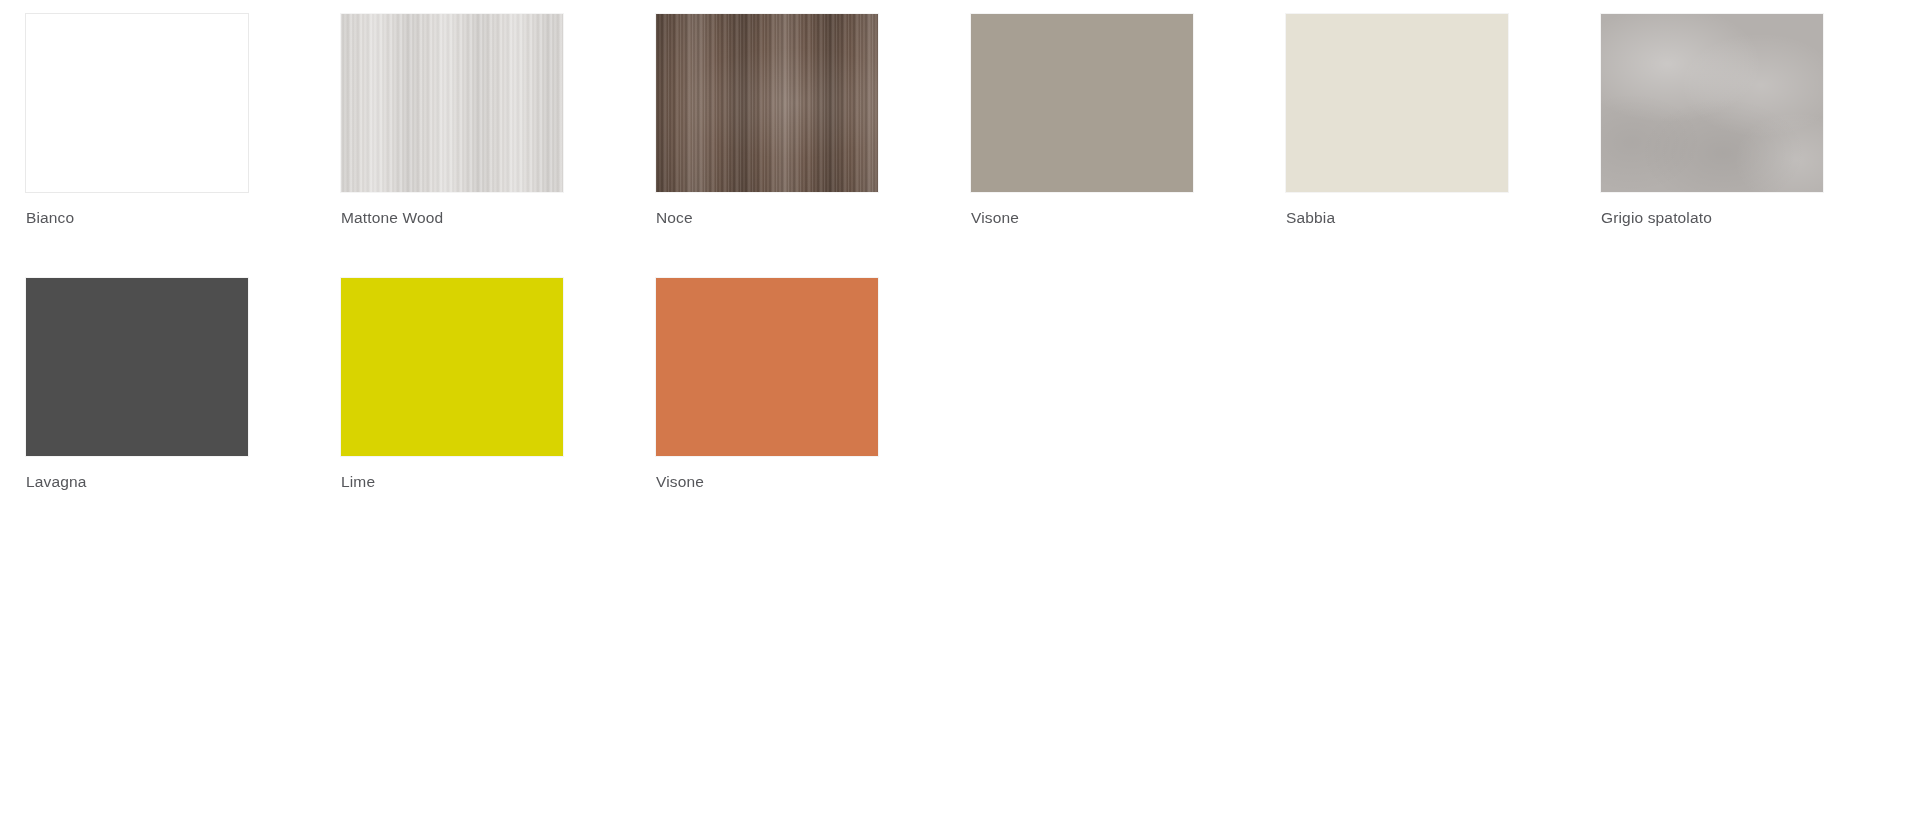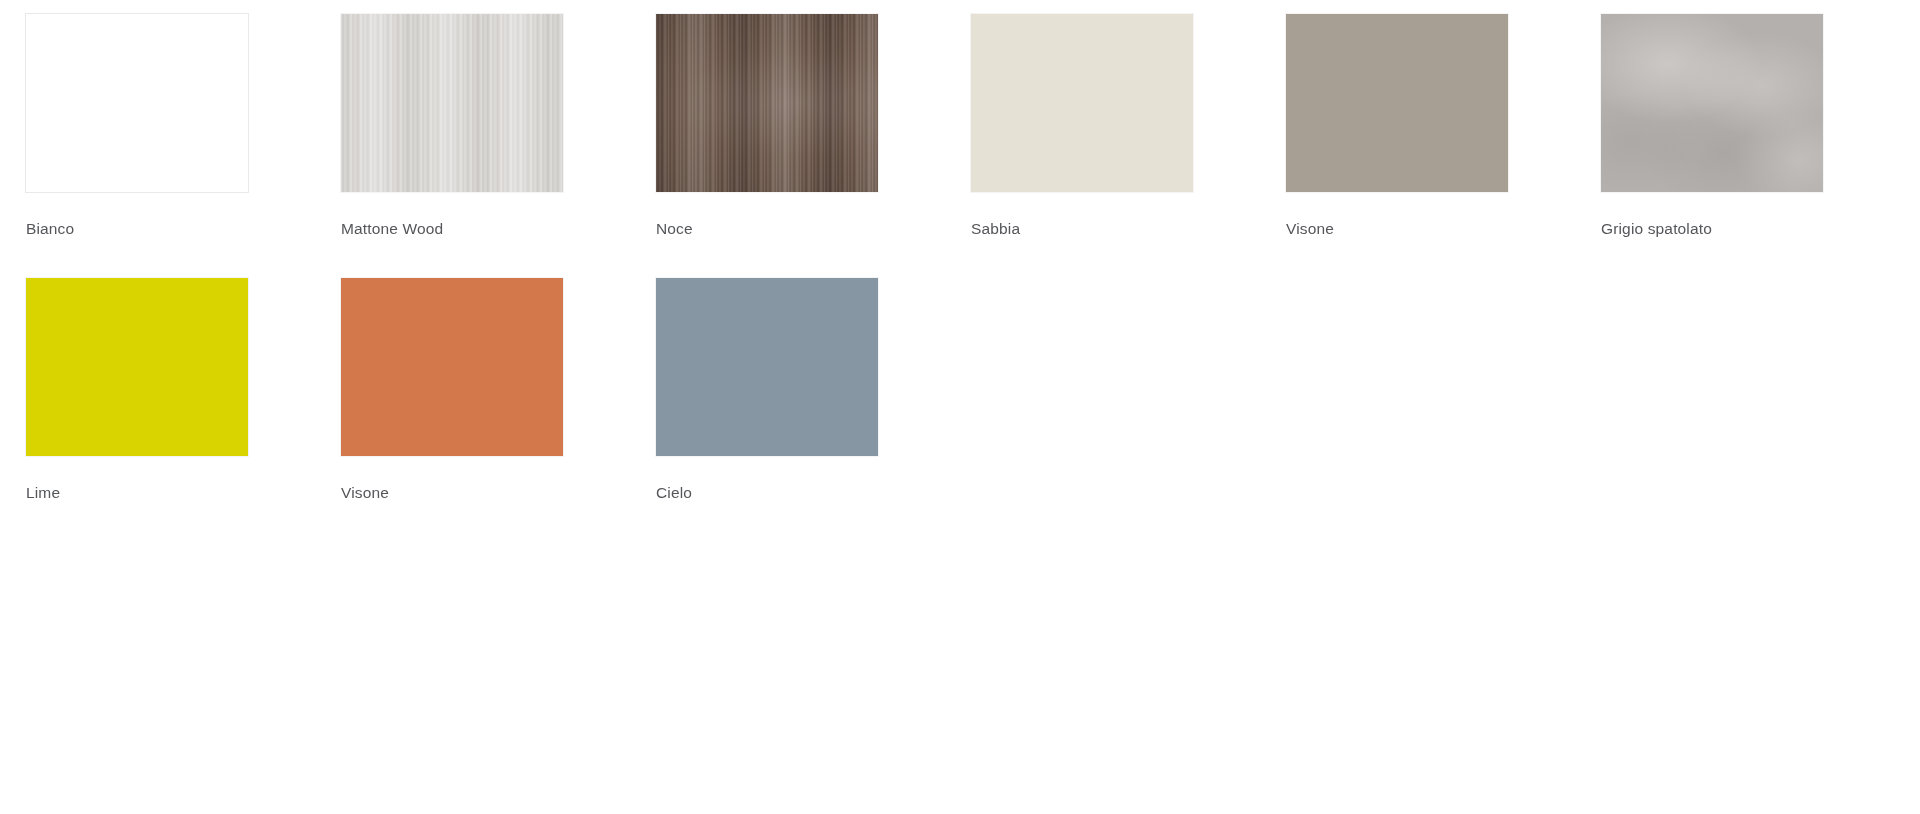--- a/index.html
+++ b/index.html
@@ -139,21 +139,20 @@
 
   .swatch-label {
     position: absolute;
     left: 0;
     top: 195px;
     font-size: 15.5px;
     line-height: 18px;
     letter-spacing: 0.15px;
     color: #55565a;
     white-space: nowrap;
-    margin-top: 11px;
   }
 </style>
 </head>
 <body>
 
 <div id="swatch-grid">
     <div class="swatch-cell">
       <div class="swatch-chip is-white">
         <div class="chip-fill" style="background-color: rgb(255, 255, 255);"></div>
       </div>
@@ -168,48 +167,48 @@
     </div>
     <div class="swatch-cell">
       <div class="swatch-chip grain-wood">
         <div class="chip-fill" style="background-color: rgb(110, 87, 73);"></div>
         <div class="chip-grain"></div>
       </div>
       <div class="swatch-label">Noce</div>
     </div>
     <div class="swatch-cell">
       <div class="swatch-chip">
+        <div class="chip-fill" style="background-color: rgb(167, 159, 147);"></div>
+      </div>
+      <div class="swatch-label">Visone</div>
+    </div>
+    <div class="swatch-cell">
+      <div class="swatch-chip">
         <div class="chip-fill" style="background-color: rgb(229, 225, 212);"></div>
       </div>
       <div class="swatch-label">Sabbia</div>
-    </div>
-    <div class="swatch-cell">
-      <div class="swatch-chip">
-        <div class="chip-fill" style="background-color: rgb(167, 159, 147);"></div>
-      </div>
-      <div class="swatch-label">Visone</div>
     </div>
     <div class="swatch-cell">
       <div class="swatch-chip grain-plaster">
         <div class="chip-fill" style="background-color: rgb(180, 176, 173);"></div>
         <div class="chip-grain"></div>
       </div>
       <div class="swatch-label">Grigio spatolato</div>
     </div>
     <div class="swatch-cell">
       <div class="swatch-chip">
+        <div class="chip-fill" style="background-color: rgb(78, 78, 78);"></div>
+      </div>
+      <div class="swatch-label">Lavagna</div>
+    </div>
+    <div class="swatch-cell">
+      <div class="swatch-chip">
         <div class="chip-fill" style="background-color: rgb(217, 212, 0);"></div>
       </div>
       <div class="swatch-label">Lime</div>
     </div>
     <div class="swatch-cell">
       <div class="swatch-chip">
         <div class="chip-fill" style="background-color: rgb(211, 120, 75);"></div>
       </div>
       <div class="swatch-label">Visone</div>
     </div>
-    <div class="swatch-cell">
-      <div class="swatch-chip">
-        <div class="chip-fill" style="background-color: rgb(134, 150, 163);"></div>
-      </div>
-      <div class="swatch-label">Cielo</div>
-    </div>
   </div>
 
 </body></html>

